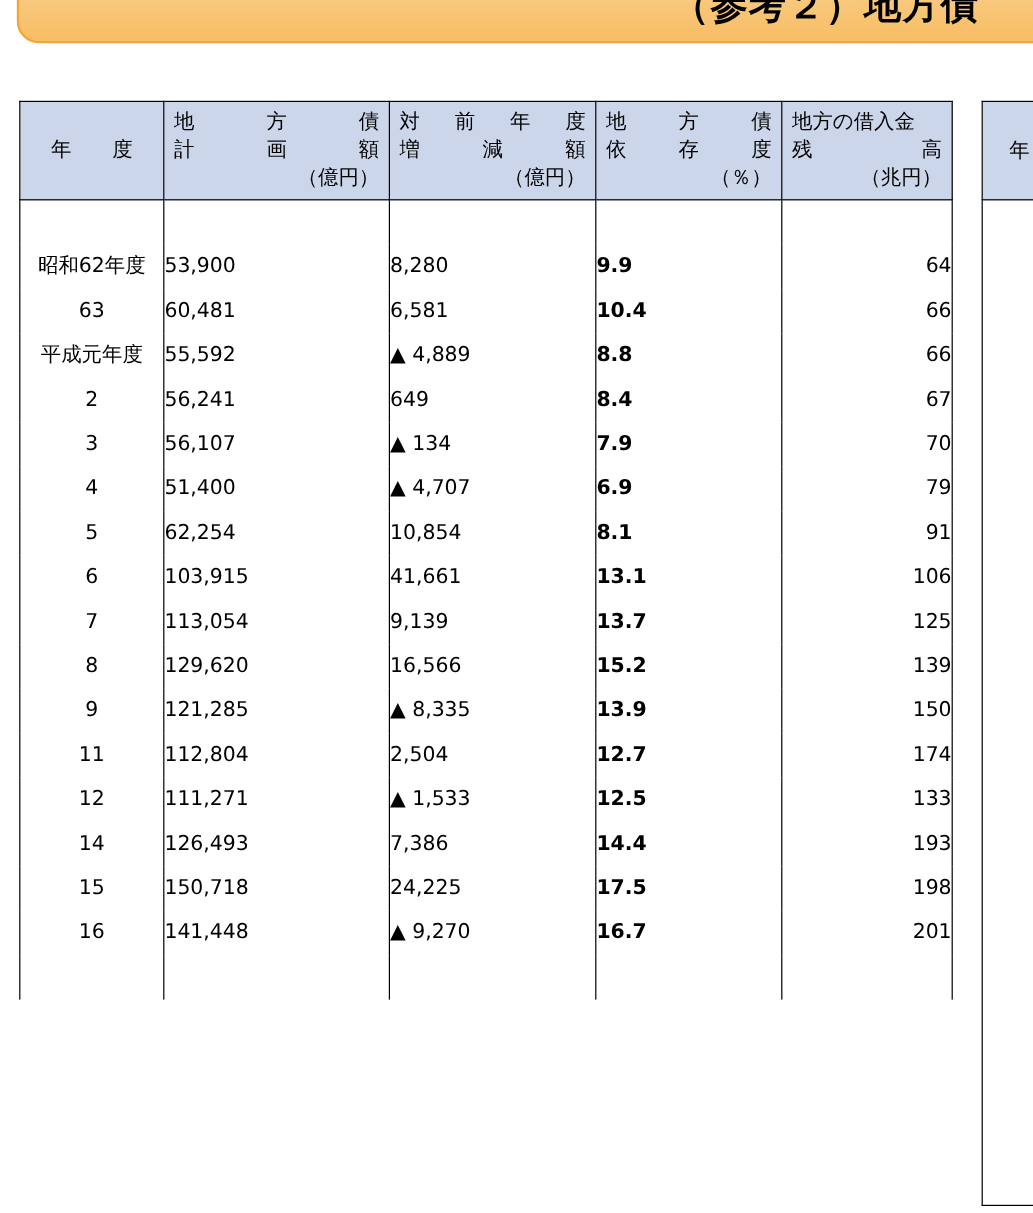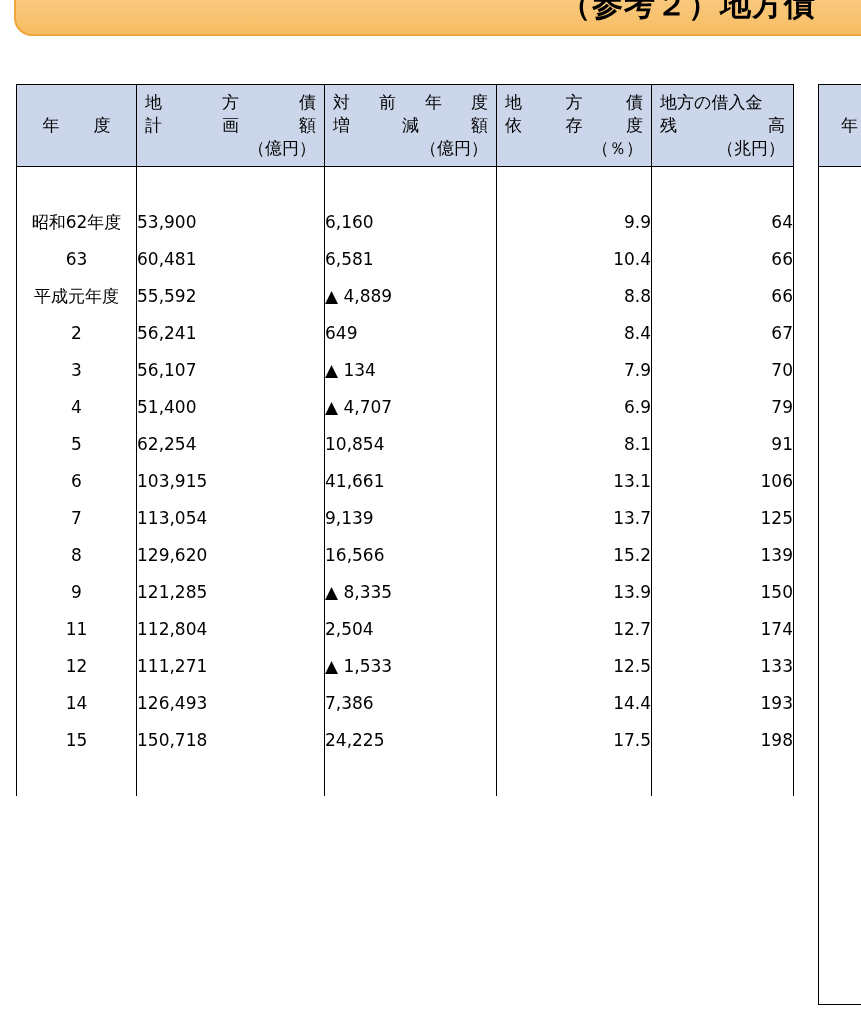--- a/index.html
+++ b/index.html
@@ -84,21 +84,21 @@
   .main-table tbody td {
     border-left: 1px solid #000000;
     border-right: 1px solid #000000;
     border-top: none;
     border-bottom: none;
     height: 37px;
     line-height: 37px;
   }
   .c-year { text-align: center; }
   .c-num  { text-align: left; padding-right: 26px; }
-  .c-dep  { text-align: right; padding-right: 34px; }
+  .c-dep  { text-align: left; padding-right: 34px; font-weight: bold; }
   .c-debt { text-align: right; }
   .spacer-row td { height: 30px; line-height: 30px; }
   .spacer-row-bottom td { height: 30px; line-height: 30px; border-bottom: 1px solid #000; }
 
   
   .side-table {
     position: absolute;
     left: 818px;
     top: 84px;
     width: 120px;
@@ -216,21 +216,21 @@
       <td></td>
         <td></td>
         <td></td>
         <td></td>
         <td></td>
     </tr>
 
     <tr>
       <td class="c-year">昭和62年度</td>
       <td class="c-num">53,900</td>
-      <td class="c-num">6,160</td>
+      <td class="c-num">8,280</td>
       <td class="c-dep">9.9</td>
       <td class="c-debt">64</td>
     </tr>
     <tr>
       <td class="c-year">63</td>
       <td class="c-num">60,481</td>
       <td class="c-num">6,581</td>
       <td class="c-dep">10.4</td>
       <td class="c-debt">66</td>
     </tr>
@@ -318,20 +318,27 @@
       <td class="c-dep">14.4</td>
       <td class="c-debt">193</td>
     </tr>
     <tr>
       <td class="c-year">15</td>
       <td class="c-num">150,718</td>
       <td class="c-num">24,225</td>
       <td class="c-dep">17.5</td>
       <td class="c-debt">198</td>
     </tr>
+    <tr>
+      <td class="c-year">16</td>
+      <td class="c-num">141,448</td>
+      <td class="c-num">▲ 9,270</td>
+      <td class="c-dep">16.7</td>
+      <td class="c-debt">201</td>
+    </tr>
 
     <tr class="spacer-row-bottom">
       <td></td>
         <td></td>
         <td></td>
         <td></td>
         <td></td>
     </tr>
   </tbody>
 </table>

